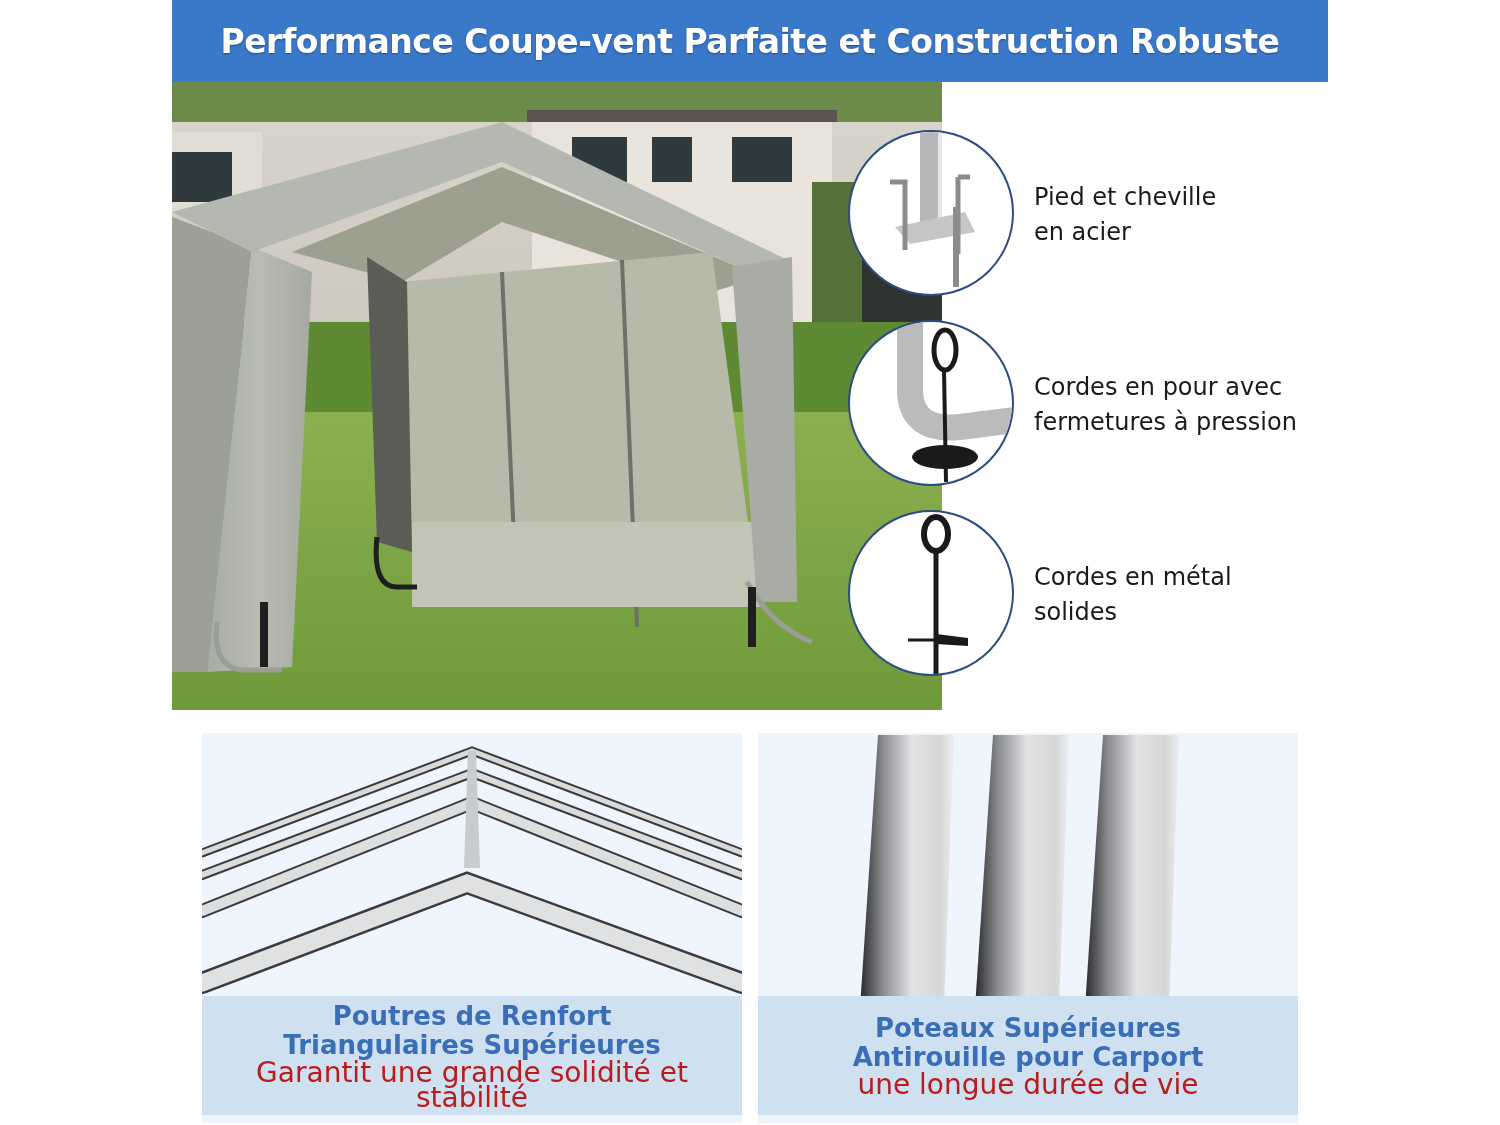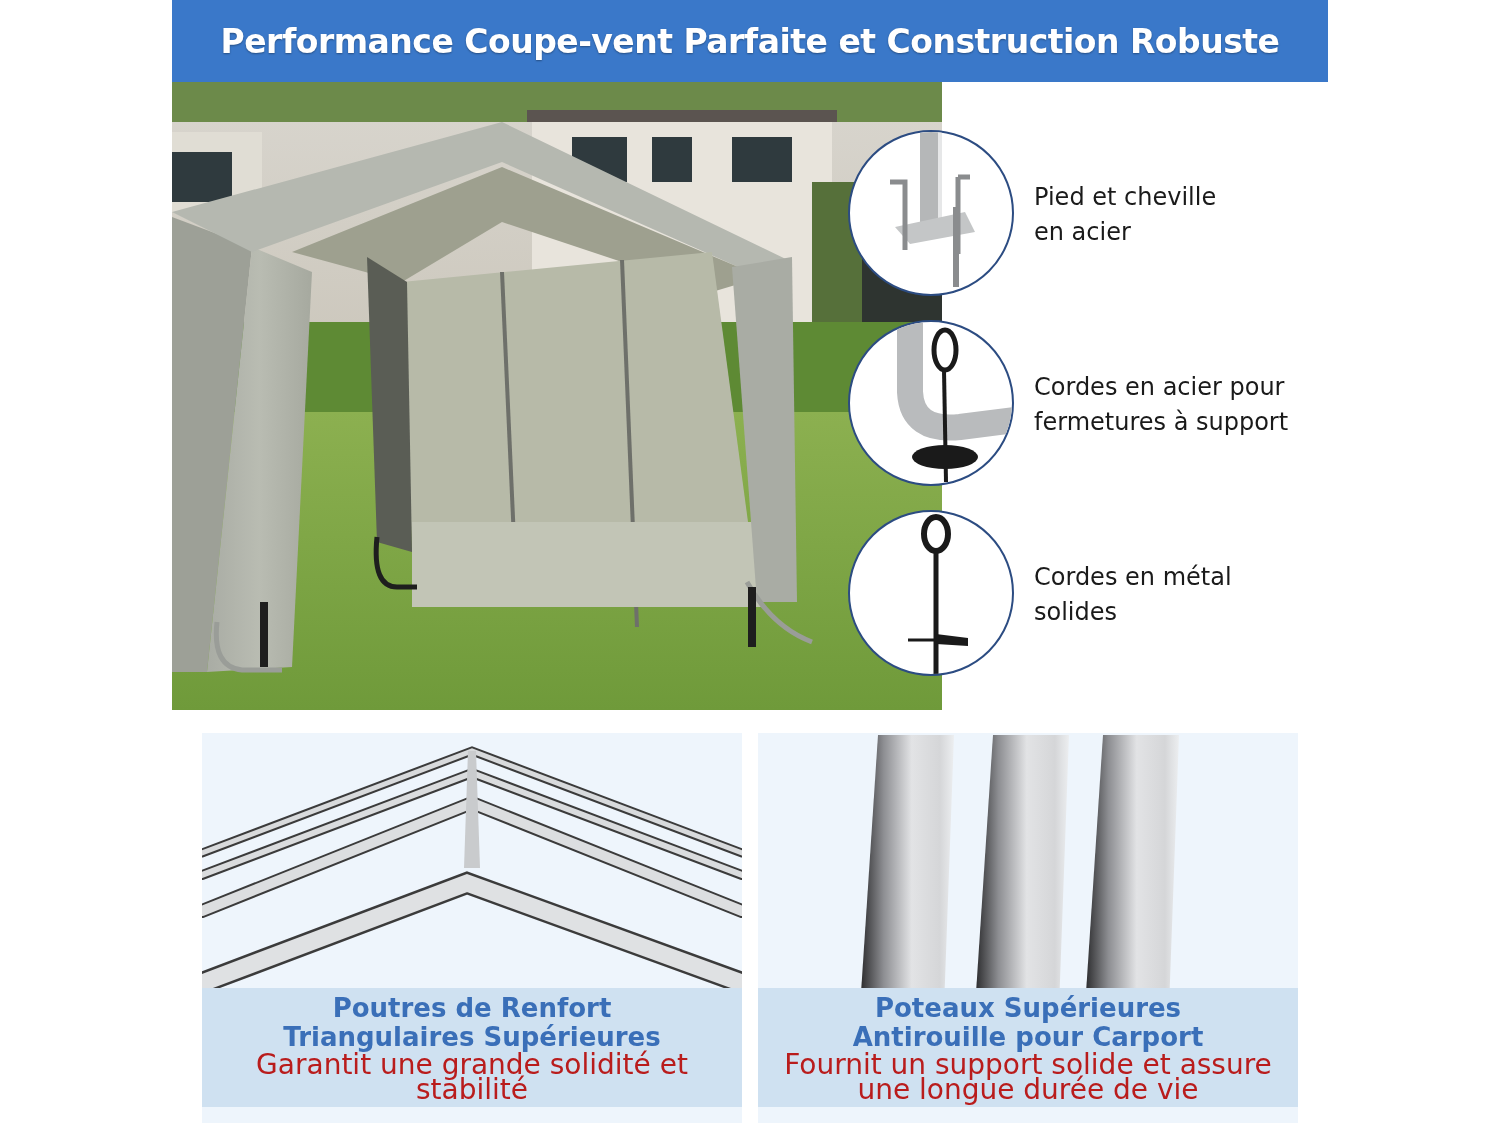--- a/index.html
+++ b/index.html
@@ -9,21 +9,21 @@
   .banner-title { color: #ffffff; font-family: "DejaVu Sans", sans-serif; font-weight: bold; font-size: 33px; letter-spacing: -0.5px; text-shadow: 0 1px 2px rgba(0,0,0,0.35); }
 
   .photo { position: absolute; left: 172px; top: 82px; width: 770px; height: 628px; overflow: hidden; background: #7fa44a; }
 
   .feature { position: absolute; left: 848px; width: 470px; height: 170px; }
   .feature .circle { position: absolute; left: 0; top: 0; width: 166px; height: 166px; border-radius: 50%; background: #ffffff; border: 2px solid #2c4c82; box-sizing: border-box; overflow: hidden; }
   .feature .label { position: absolute; left: 186px; top: 50%; transform: translateY(-50%); font-size: 24px; line-height: 35px; color: #1a1a1a; font-family: "DejaVu Sans", sans-serif; }
   .feature .label span { display: block; white-space: nowrap; }
 
   .panel { position: absolute; top: 733px; width: 540px; height: 390px; background: #eef5fc; overflow: hidden; }
-  .panel .caption { position: absolute; left: 0; right: 0; bottom: 16px; height: 119px; background: #cfe1f1; text-align: center; display: flex; flex-direction: column; justify-content: center; }
+  .panel .caption { position: absolute; left: 0; right: 0; bottom: 8px; height: 119px; background: #cfe1f1; text-align: center; display: flex; flex-direction: column; justify-content: center; }
   .caption .h { color: #3a6fb8; font-weight: bold; font-size: 26px; line-height: 29px; font-family: "DejaVu Sans", sans-serif; }
   .caption .s { color: #b91c1c; font-size: 28px; line-height: 25px; font-family: "DejaVu Sans", sans-serif; }
 </style>
 </head>
 <body>
 
 <div class="banner">
   <div class="banner-title">Performance Coupe-vent Parfaite et Construction Robuste</div>
 </div>
 
@@ -104,22 +104,22 @@
 <div class="feature" style="top:320px;">
   <div class="circle">
     <svg width="162" height="162" viewBox="0 0 162 162">
       <path d="M60 0 L60 70 Q62 110 110 105 L165 98" stroke="#b9bbbd" stroke-width="26" fill="none"></path>
       <ellipse cx="95" cy="28" rx="11" ry="20" stroke="#1a1a1a" stroke-width="5" fill="none"></ellipse>
       <line x1="94" y1="48" x2="96" y2="160" stroke="#1a1a1a" stroke-width="4"></line>
       <ellipse cx="95" cy="135" rx="33" ry="12" fill="#1a1a1a"></ellipse>
     </svg>
   </div>
   <div class="label">
-    <span>Cordes en acier pour</span>
-    <span>fermetures à support</span>
+    <span>Cordes en pour avec</span>
+    <span>fermetures à pression</span>
   </div>
 </div>
 
 <div class="feature" style="top:510px;">
   <div class="circle">
     <svg width="162" height="162" viewBox="0 0 162 162">
       <ellipse cx="86" cy="22" rx="12" ry="17" stroke="#1a1a1a" stroke-width="6" fill="none"></ellipse>
       <line x1="86" y1="38" x2="86" y2="170" stroke="#1a1a1a" stroke-width="5"></line>
       <line x1="58" y1="128" x2="118" y2="128" stroke="#1a1a1a" stroke-width="3"></line>
       <polygon points="86,122 118,126 118,134 86,132" fill="#1a1a1a"></polygon>
@@ -163,16 +163,15 @@
         <stop offset="1" stop-color="#eceef0"></stop>
       </linearGradient>
     </defs>
     <polygon points="120,2 196,2 186,275 102,275" fill="url(#pole)"></polygon>
     <polygon points="235,2 311,2 301,275 217,275" fill="url(#pole)"></polygon>
     <polygon points="345,2 421,2 411,275 327,275" fill="url(#pole)"></polygon>
   </svg>
   <div class="caption">
     <div class="h">Poteaux Supérieures</div>
     <div class="h">Antirouille pour Carport</div>
-    <div class="s">Fournit un support solide et assure</div>
     <div class="s">une longue durée de vie</div>
   </div>
 </div>
 
 </body></html>

